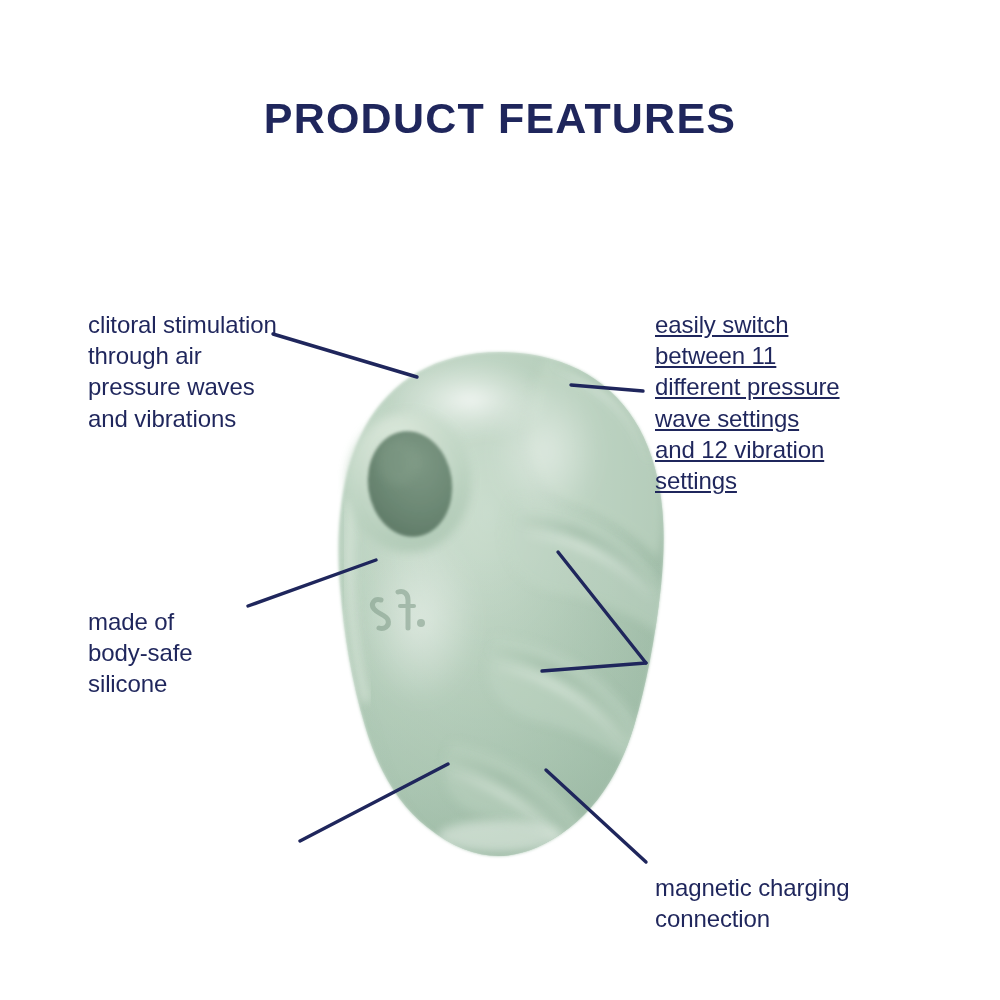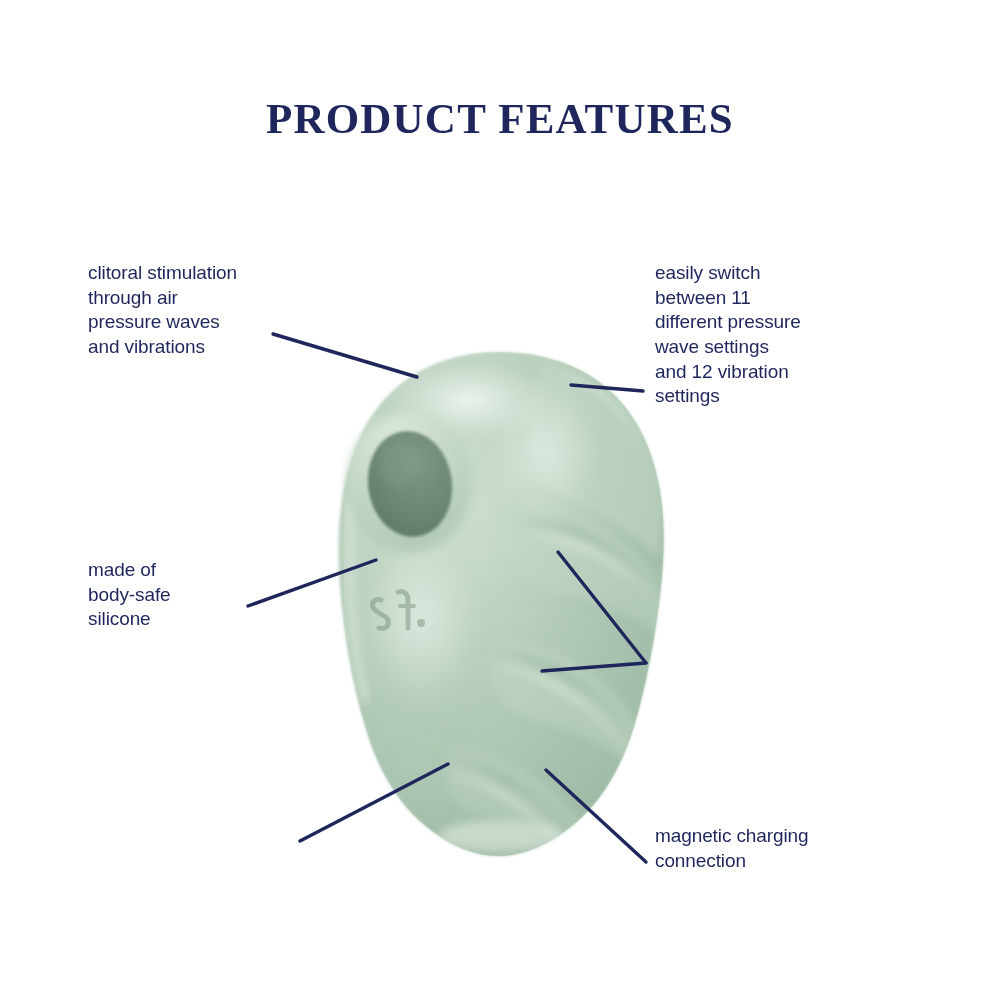--- a/index.html
+++ b/index.html
@@ -20,41 +20,42 @@
   #page-title {
     position: absolute;
     top: 94px;
     left: 0;
     width: 1000px;
     text-align: center;
     font-size: 43px;
     font-weight: bold;
     letter-spacing: 1.2px;
     color: #1f265c;
-    font-family: Liberation Serif, serif;
+    font-family: Liberation Sans, sans-serif;
   }
 
   
   .caption {
     position: absolute;
     color: #1f265c;
-    font-size: 19px;
+    font-size: 24px;
     line-height: 1.30;
     font-weight: 500;
     letter-spacing: -0.1px;
     font-family: "Liberation Sans", sans-serif;
     white-space: pre-line;
+    margin-top: 48px;
   }
   .caption.left  { text-align: left; }
   .caption.right { text-align: left; }
 
   #cap-clitoral   { left: 88px;  top: 261px;  width: 300px; }
   #cap-silicone   { left: 88px;  top: 558px;  width: 240px; }
   #cap-playful    { left: 88px;  top: 822px;  width: 260px; }
-  #cap-switch     { left: 655px; top: 261px;  width: 275px; }
+  #cap-switch     { left: 655px; top: 261px;  width: 275px; text-decoration: underline; }
   #cap-motors     { left: 655px; top: 618px;  width: 280px; }
   #cap-magnetic   { left: 655px; top: 824px;  width: 285px; }
 
   
   #product-art {
     position: absolute;
     left: 0;
     top: 0;
     width: 1000px;
     height: 1000px;

